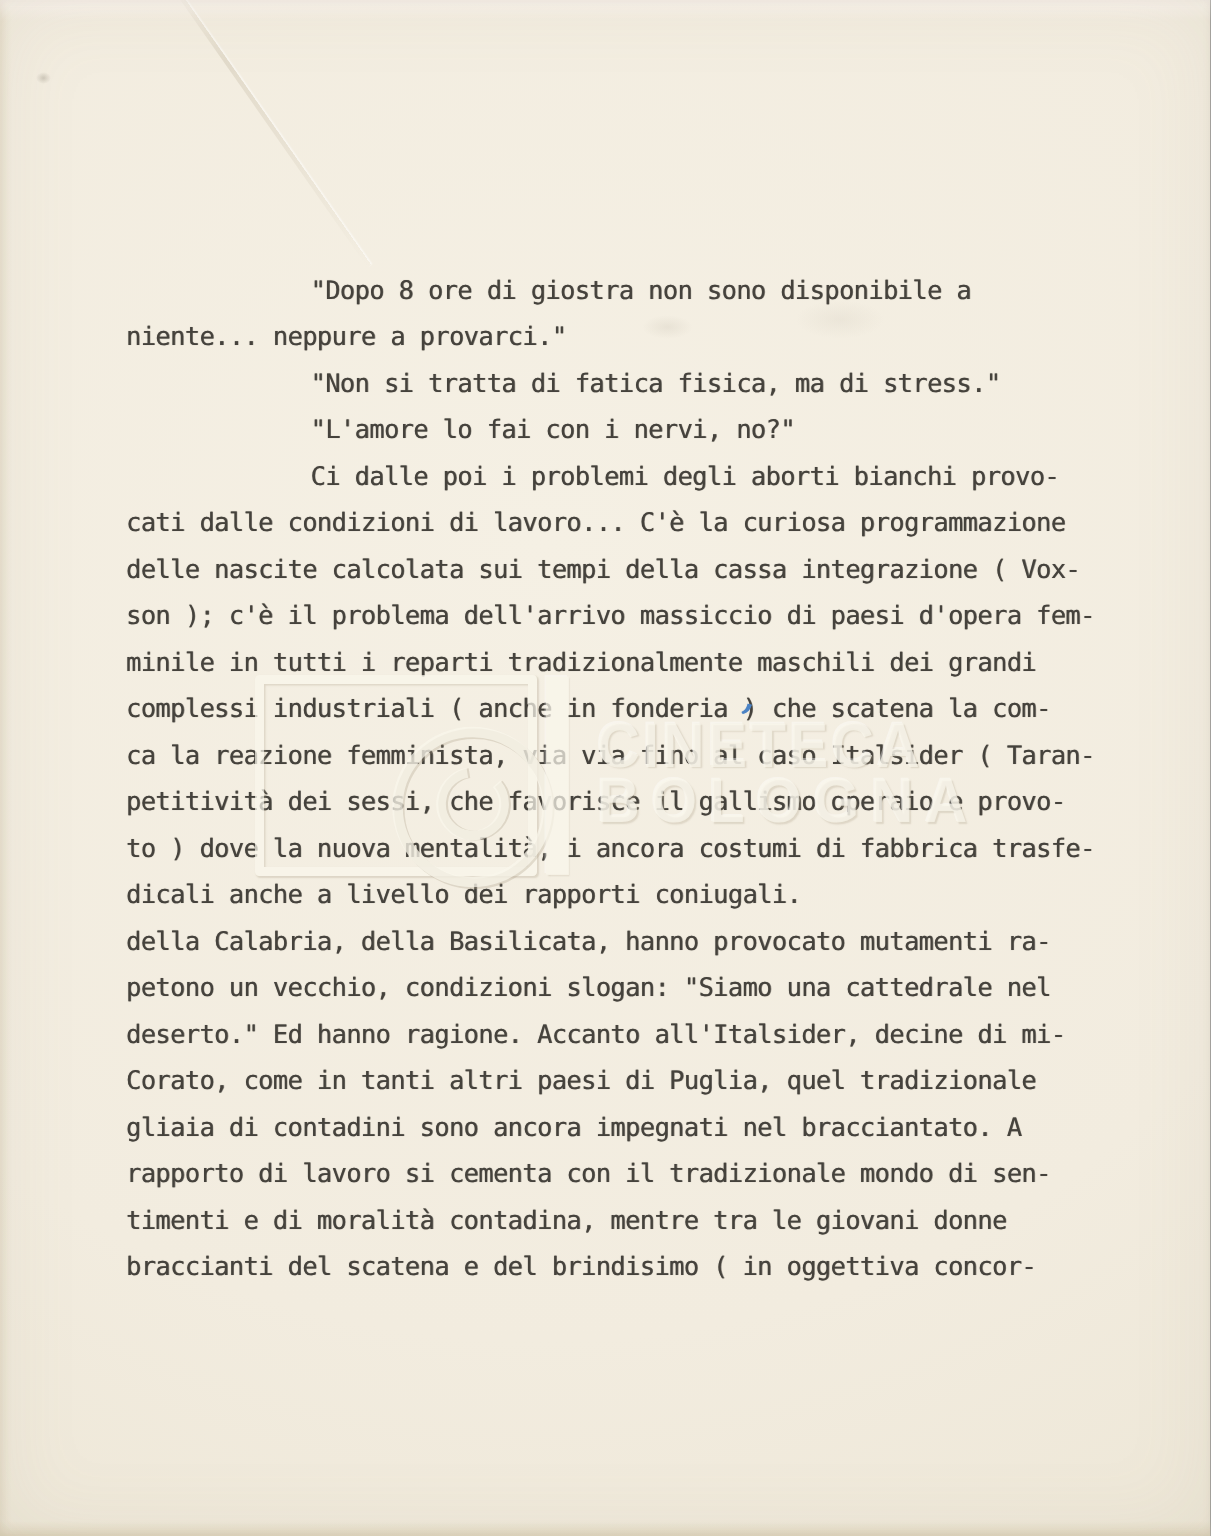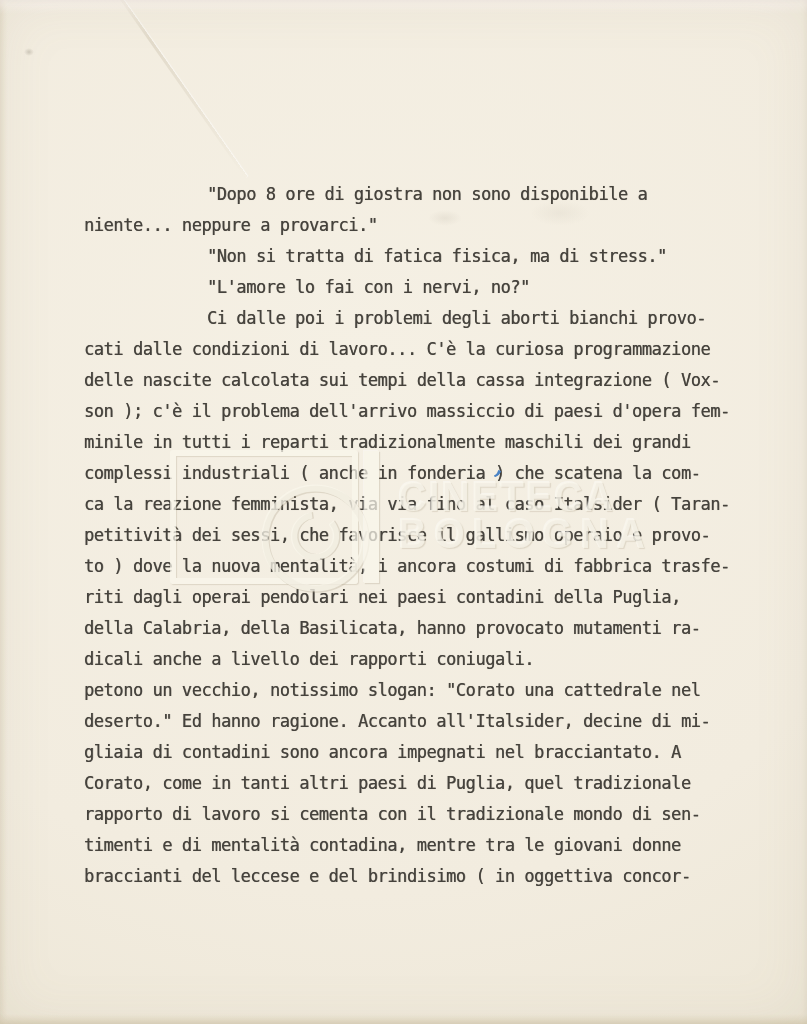--- a/index.html
+++ b/index.html
@@ -102,30 +102,29 @@
       <div class="line indent">"L'amore lo fai con i nervi, no?"</div>
       <div class="line indent">Ci dalle poi i problemi degli aborti bianchi provo-</div>
       <div class="line">cati dalle condizioni di lavoro... C'è la curiosa programmazione</div>
       <div class="line">delle nascite calcolata sui tempi della cassa integrazione ( Vox-</div>
       <div class="line">son ); c'è il problema dell'arrivo massiccio di paesi d'opera fem-</div>
       <div class="line">minile in tutti i reparti tradizionalmente maschili dei grandi</div>
       <div class="line">complessi industriali ( anche in fonderia ) che scatena la com-</div>
       <div class="line">ca la reazione femminista, via via fino al caso Italsider ( Taran-</div>
       <div class="line">petitività dei sessi, che favorisce il gallismo operaio e provo-</div>
       <div class="line">to ) dove la nuova mentalità, i ancora costumi di fabbrica trasfe-</div>
-      <div class="line">riti dagli operai pendolari nei paesi contadini della Puglia,</div>
+      <div class="line">dicali anche a livello dei rapporti coniugali.</div>
       <div class="line">della Calabria, della Basilicata, hanno provocato mutamenti ra-</div>
-      <div class="line">dicali anche a livello dei rapporti coniugali.</div>
-      <div class="line">petono un vecchio, notissimo slogan: "Corato una cattedrale nel</div>
+      <div class="line">petono un vecchio, condizioni slogan: "Siamo una cattedrale nel</div>
       <div class="line">deserto." Ed hanno ragione. Accanto all'Italsider, decine di mi-</div>
+      <div class="line">Corato, come in tanti altri paesi di Puglia, quel tradizionale</div>
       <div class="line">gliaia di contadini sono ancora impegnati nel bracciantato. A</div>
-      <div class="line">Corato, come in tanti altri paesi di Puglia, quel tradizionale</div>
       <div class="line">rapporto di lavoro si cementa con il tradizionale mondo di sen-</div>
-      <div class="line">timenti e di mentalità contadina, mentre tra le giovani donne</div>
-      <div class="line">braccianti del leccese e del brindisimo ( in oggettiva concor-</div>
+      <div class="line">timenti e di moralità contadina, mentre tra le giovani donne</div>
+      <div class="line">braccianti del scatena e del brindisimo ( in oggettiva concor-</div>
     </div>
 
   <div class="blue-comma">,</div>
 
   <div class="watermark">
     <div class="wm-square"></div>
     <svg class="wm-circle" width="116" height="116" viewBox="0 0 116 116">
       <circle cx="58" cy="58" r="50" fill="none" stroke="rgba(172,160,136,0.30)" stroke-width="7" transform="translate(1.2,1.2)"></circle>
       <circle cx="58" cy="58" r="50" fill="none" stroke="rgba(250,246,236,0.72)" stroke-width="7"></circle>
       <circle cx="58" cy="56" r="21" fill="none" stroke="rgba(172,160,136,0.30)" stroke-width="6.5" stroke-dasharray="110 22" transform="rotate(-40 58 56) translate(1,1)"></circle>

